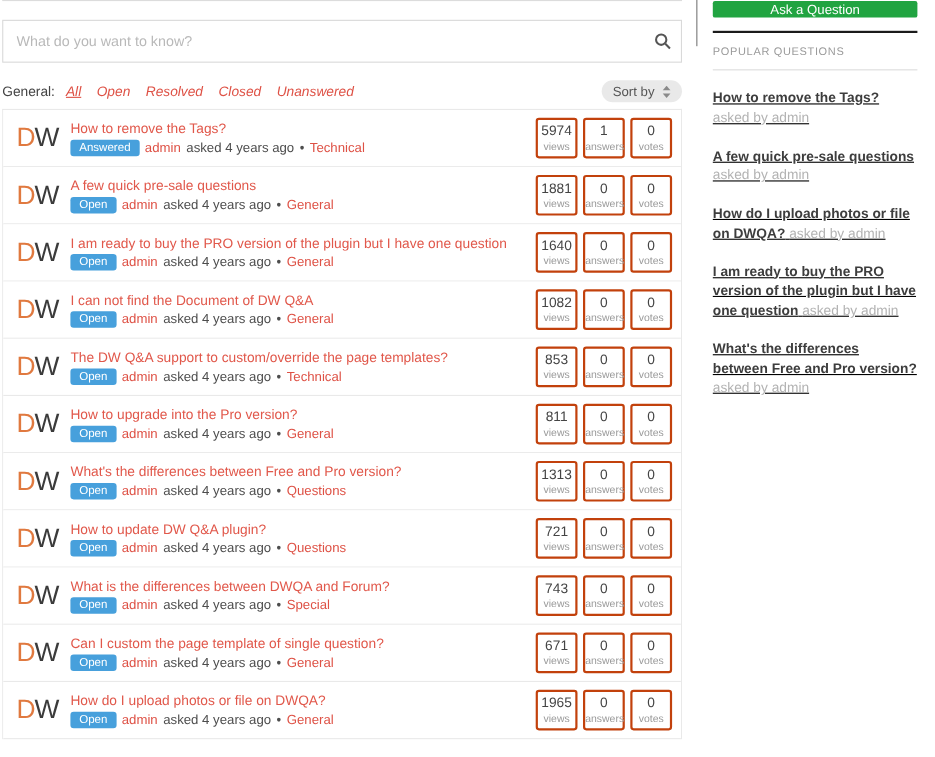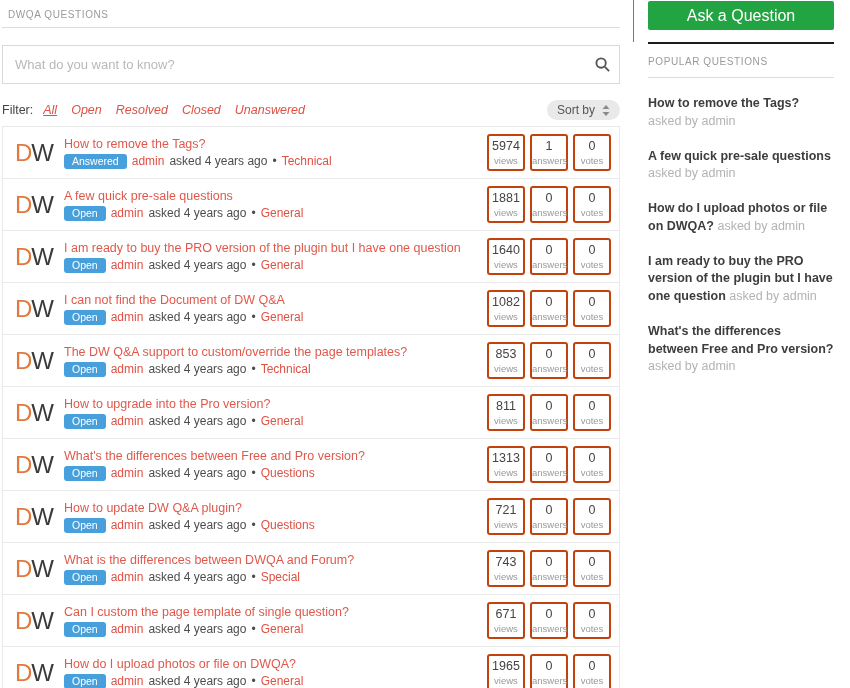--- a/index.html
+++ b/index.html
@@ -44,51 +44,50 @@
   .q-sep { color: #4d4d4d; }
   .q-stats { display: flex; gap: 5px; margin-right: 8px; flex-shrink: 0; }
   .stat { width: 38px; height: 37px; border: 2px solid #c2410c; border-radius: 3px;
           text-align: center; padding-top: 4px; background: #fff; }
   .stat-num { font-size: 12.5px; color: #444; line-height: 1.1; }
   .stat-label { font-size: 9.5px; color: #9a9a9a; margin-top: 1px; }
 
   .vdivider { position: absolute; left: 633px; top: 0; width: 1px; height: 42px; background: #777; }
 
   .sidebar { position: absolute; left: 648px; top: 0; width: 186px; }
-  .ask-btn { display: block; width: 100%; height: 29px; margin-top: 1px; background: #21a441;
-             color: #fff; border: 0; border-radius: 2px; font-size: 16px; cursor: pointer;
+  .ask-btn { display: block; width: 100%; height: 15px; margin-top: 1px; background: #21a441;
+             color: #fff; border: 0; border-radius: 2px; font-size: 12px; cursor: pointer;
              font-family: "Liberation Sans", sans-serif; }
   .black-line { margin-top: 12px; border-bottom: 2px solid #1b1b1b; }
   .popular-title { margin-top: 12px; font-size: 10px; color: #9a9a9a; letter-spacing: 0.6px;
                    text-transform: uppercase; }
   .gray-line { margin-top: 10px; border-bottom: 1px solid #dcdcdc; }
-  .popular-list { margin-top: 17px; }
+  .popular-list { margin-top: 17px; text-decoration: underline; }
   .pop-item { margin-bottom: 17px; font-size: 12.5px; line-height: 1.42; }
   .pop-title { font-weight: bold; color: #3d3d3d; }
   .pop-suffix { color: #b3b3b3; }
 </style>
 </head>
 <body>
 
 <div class="main">
-  <div class="page-title">DWQA QUESTIONS</div>
   <div class="title-divider"></div>
 
   <div class="search-box">
     <input class="search-input" type="text" placeholder="What do you want to know?" style="">
     <span class="search-icon">
       <svg width="15" height="15" viewBox="0 0 16 16" fill="none" stroke="#555" stroke-width="2">
         <circle cx="6.5" cy="6.5" r="5"></circle>
         <line x1="10.5" y1="10.5" x2="15" y2="15"></line>
       </svg>
     </span>
   </div>
 
   <div class="filter-row">
-    <span class="filter-label">Filter:</span>
+    <span class="filter-label">General:</span>
     <span class="filter-links">
   <a class="filter-link active">All</a>
 
   <a class="filter-link">Open</a>
 
   <a class="filter-link">Resolved</a>
 
   <a class="filter-link">Closed</a>
 
   <a class="filter-link">Unanswered</a>

